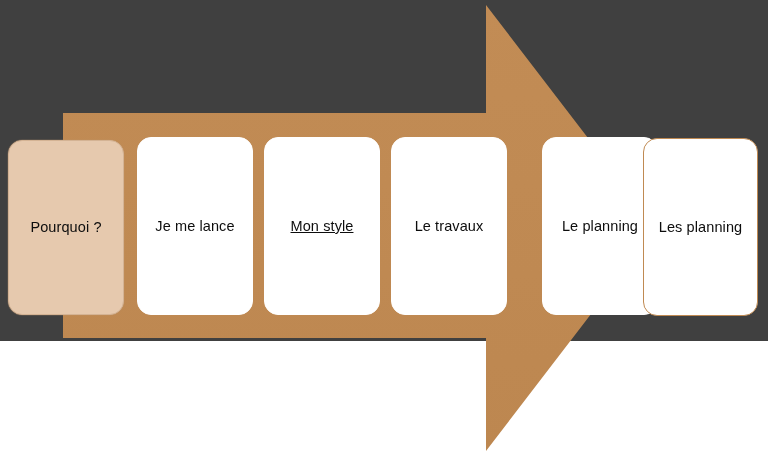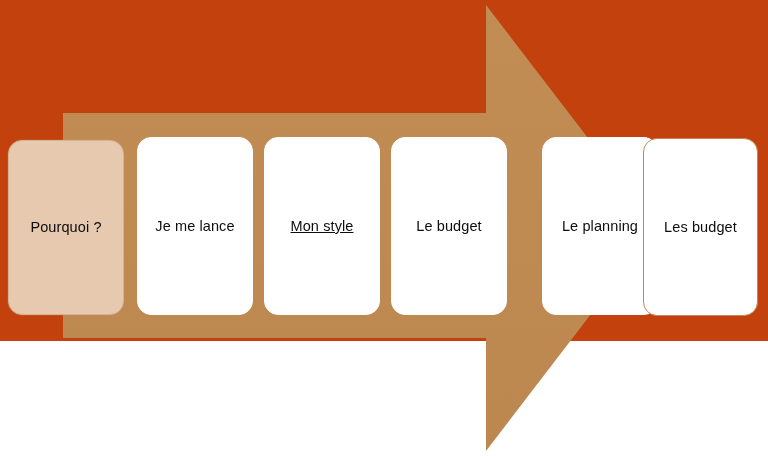--- a/index.html
+++ b/index.html
@@ -10,21 +10,21 @@
   body {
     width: 768px;
     height: 456px;
     font-family: "Liberation Sans", sans-serif;
     overflow: hidden;
   }
   #canvas {
     position: relative;
     width: 768px;
     height: 341px;
-    background: #c2410c;
+    background: #404040;
   }
   #arrow-svg {
     position: absolute;
     left: 0;
     top: 0;
     width: 768px;
     height: 456px;
   }
   .step-card {
     position: absolute;
@@ -81,24 +81,24 @@
 
   <div class="step-card plain" style="left:137px; top:137px; width:116px; height:178px;">
     <span class="card-label">Je me lance</span>
   </div>
 
   <div class="step-card plain" style="left:264px; top:137px; width:116px; height:178px;text-decoration:underline;">
     <span class="card-label">Mon style</span>
   </div>
 
   <div class="step-card plain" style="left:391px; top:137px; width:116px; height:178px;">
-    <span class="card-label">Le budget</span>
+    <span class="card-label">Le travaux</span>
   </div>
 
   <div class="step-card plain" style="left:518px; top:137px; width:116px; height:178px;margin-left:24px;">
     <span class="card-label">Le planning</span>
   </div>
 
   <div class="step-card outlined" style="left:643px; top:138px; width:115px; height:178px;">
-    <span class="card-label">Les budget</span>
+    <span class="card-label">Les planning</span>
   </div>
 
 </div>
 
 </body></html>

